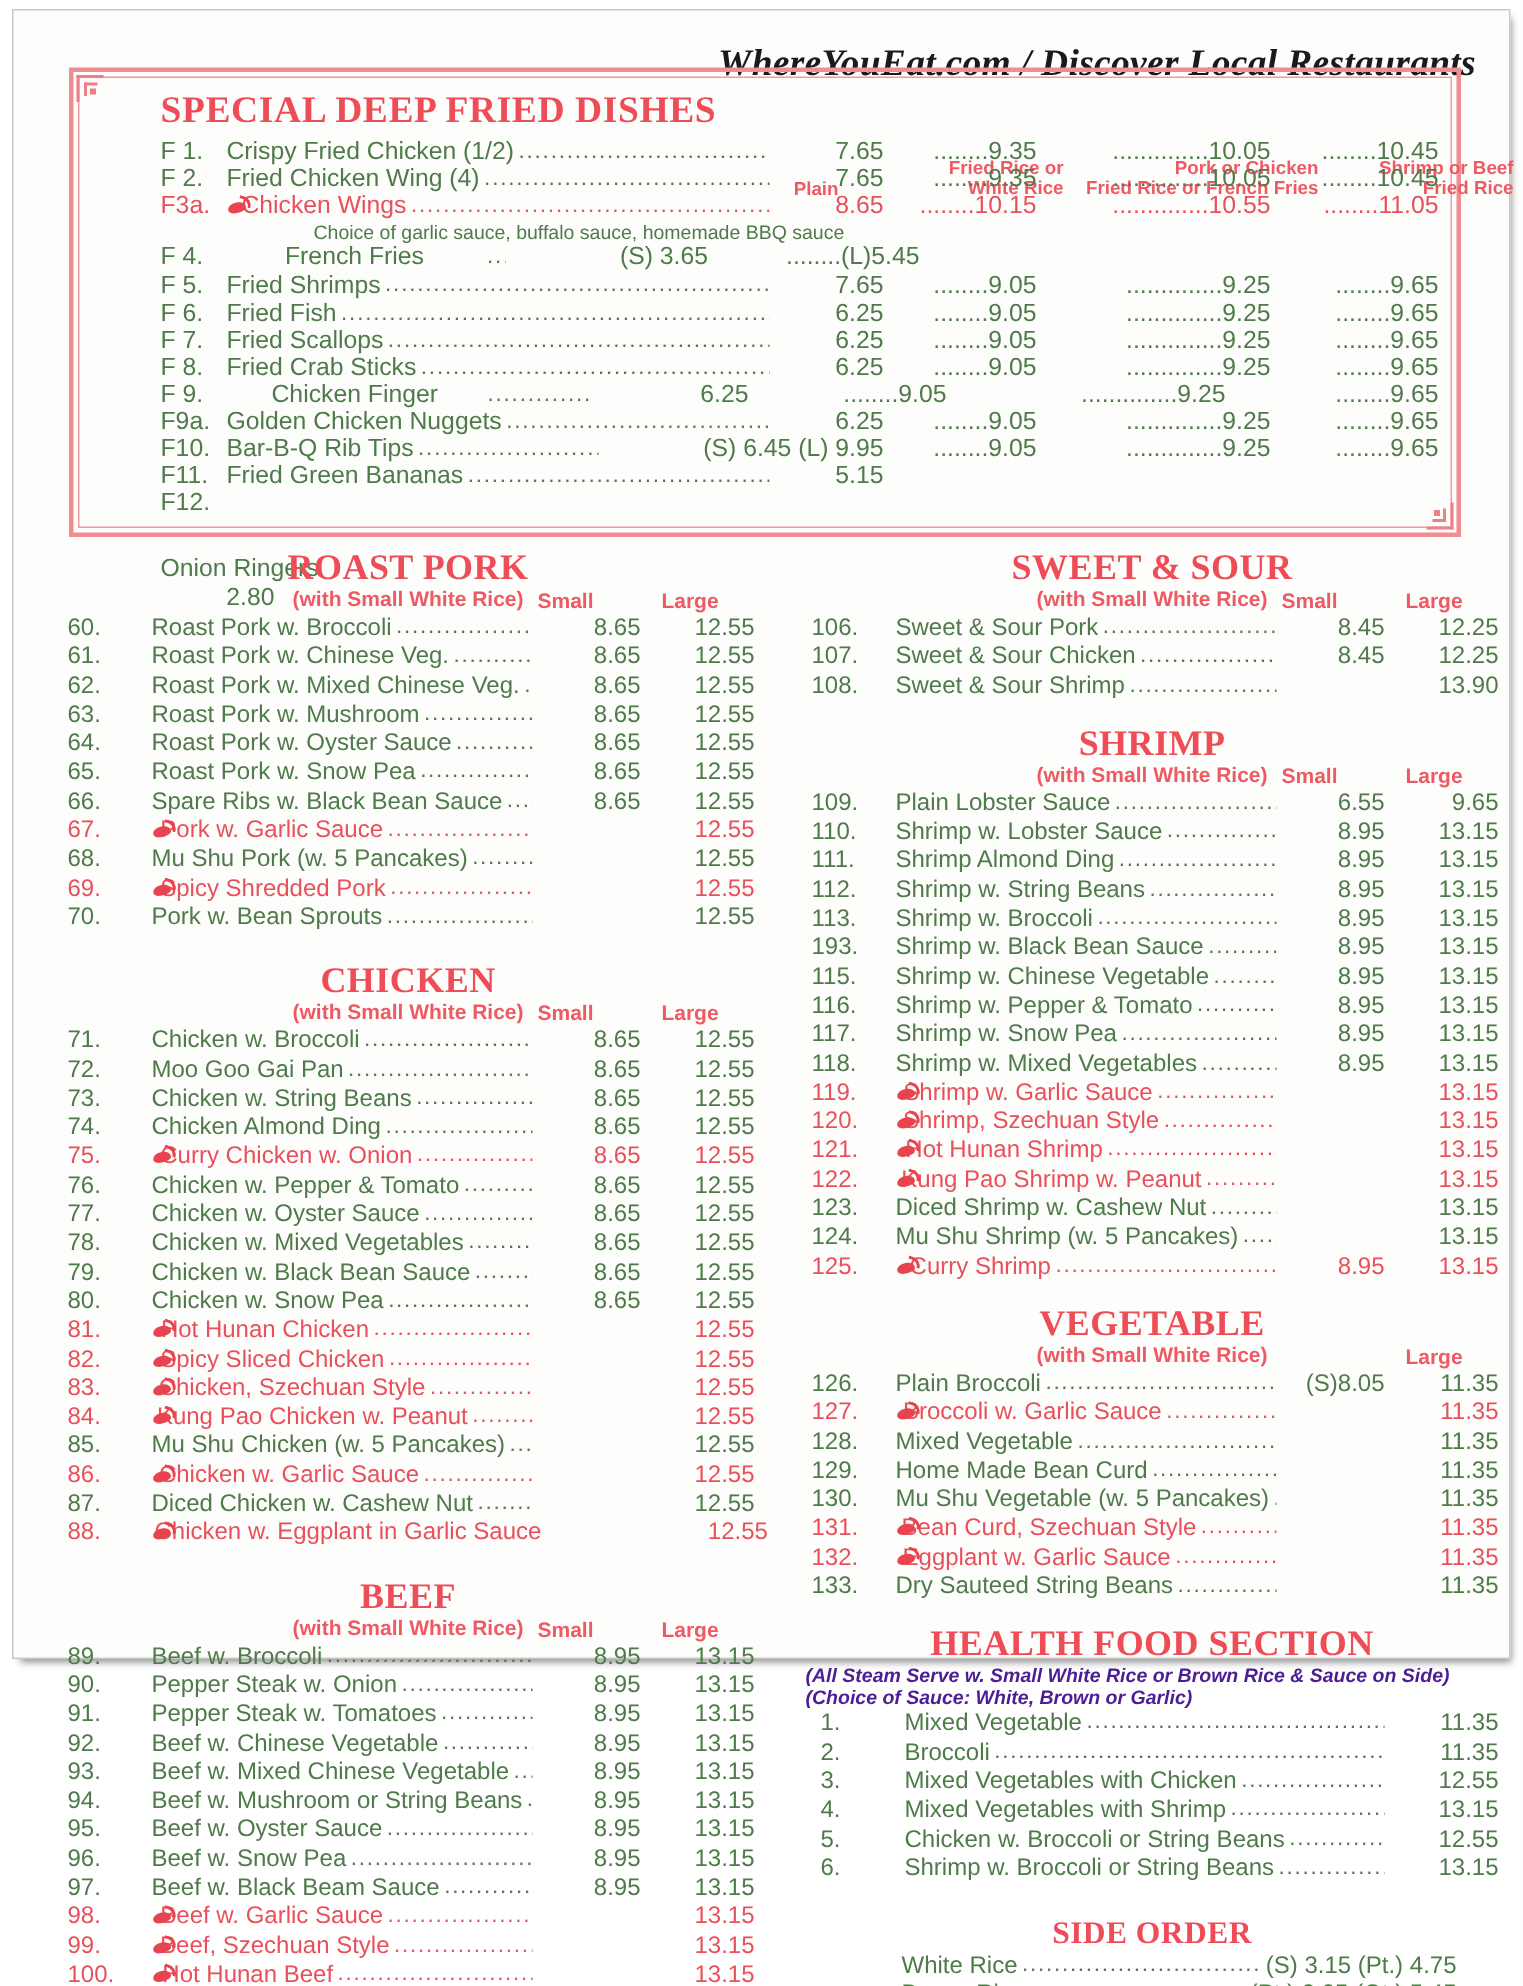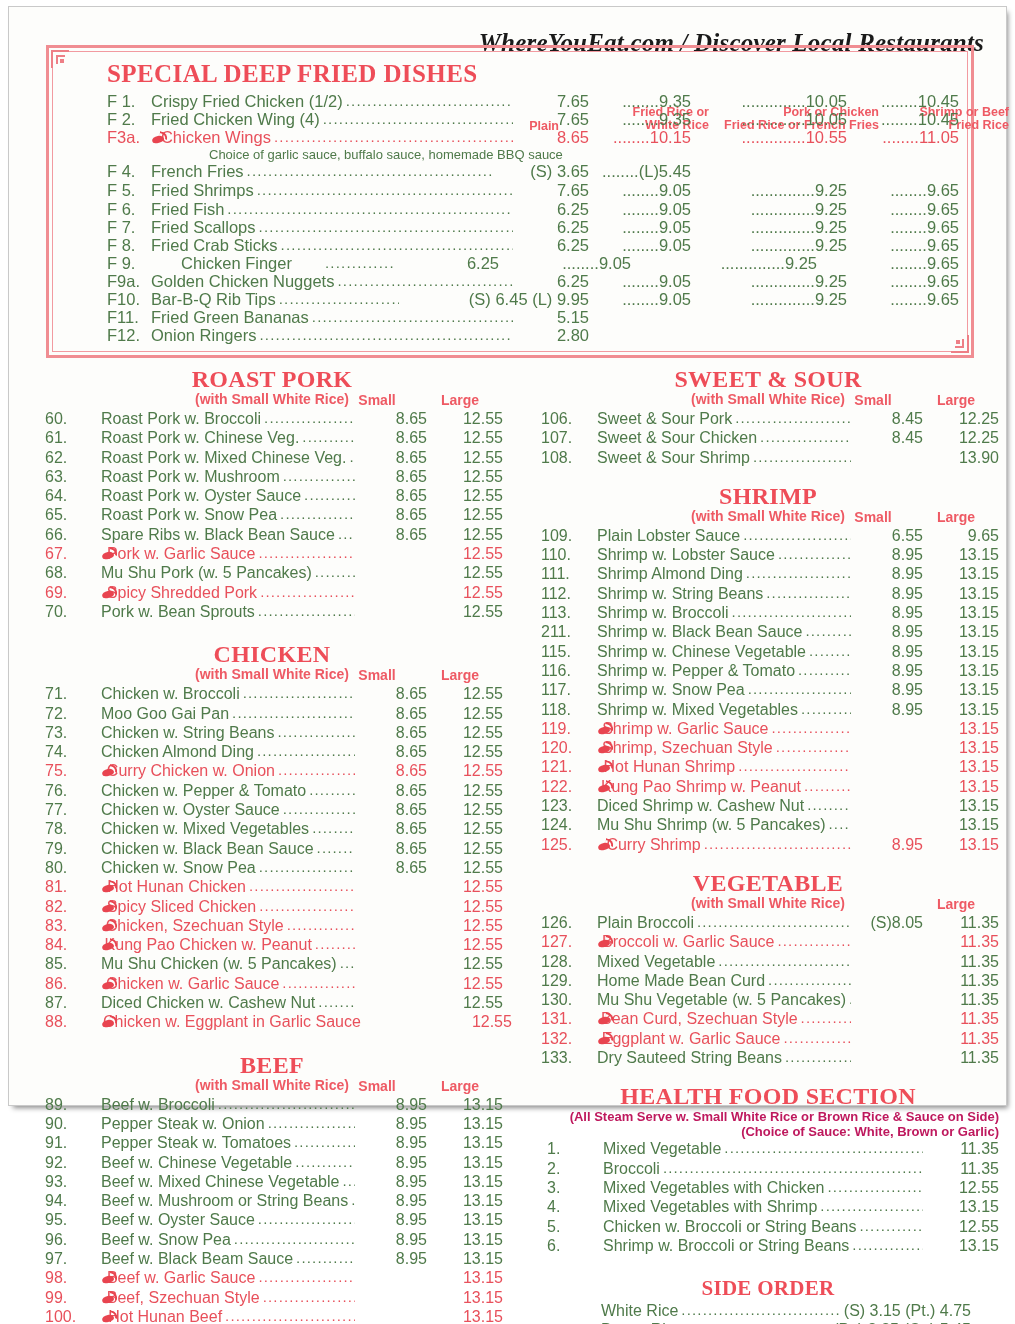--- a/index.html
+++ b/index.html
@@ -114,22 +114,22 @@
   .sect-title.small{ font-size:21px; }
   .sub-row{
     position:relative; height:16px; margin-bottom:1px;
   }
   .sub-rice{
     position:absolute; left:0; right:0; text-align:center;
     font-size:14px; font-weight:bold; color:#ee5a64;
     line-height:15px;
   }
   .sub-note2{
-    text-align:right; font-size:13px; font-weight:bold;
-    color:#be185d; line-height:15px;
+    text-align:left; font-size:13px; font-weight:bold;
+    color:#4c1d95; line-height:15px;font-style:italic;
   }
   .hdr-small{
     position:absolute; right:96px; top:0; width:60px; text-align:center;
     font-size:14px; font-weight:bold; color:#ee5a64;
   }
   .hdr-large{
     position:absolute; right:10px; top:0; width:66px; text-align:center;
     font-size:14px; font-weight:bold; color:#ee5a64;
   }
 
@@ -257,21 +257,21 @@
               <span class="body"></span>
             </span>
             <span class="nm">Chicken Wings</span>
             <span class="dots">..........................................................................................</span>
             <span class="p p1">8.65</span>
             <span class="p p2">........10.15</span>
             <span class="p p3">..............10.55</span>
             <span class="p p4">........11.05</span>
           </div>
           <div class="subnote green" style="top: 99px;">Choice of garlic sauce, buffalo sauce, homemade BBQ sauce</div>
-          <div class="frow green" style="top: 114px;">
+          <div class="frow green" style="top: 114px; gap: 39px;">
             <span class="code">F 4.</span>
             <span class="nm">French Fries</span>
             <span class="dots">..........................................................................................</span>
             <span class="p p1" style="width: 96px;">(S) 3.65</span>
             <span class="p p2">........(L)5.45</span>
             <span class="p p3"></span>
             <span class="p p4"></span>
           </div>
           <div class="frow green" style="top: 133px;">
             <span class="code">F 5.</span>
@@ -338,21 +338,21 @@
           </div>
           <div class="frow green" style="top: 260px;">
             <span class="code">F11.</span>
             <span class="nm">Fried Green Bananas</span>
             <span class="dots">..........................................................................................</span>
             <span class="p p1">5.15</span>
             <span class="p p2"></span>
             <span class="p p3"></span>
             <span class="p p4"></span>
           </div>
-          <div class="frow green" style="top: 278px;">
+          <div class="frow green" style="top: 278px; flex-direction: column;">
             <span class="code">F12.</span>
             <span class="nm">Onion Ringers</span>
             <span class="dots">..........................................................................................</span>
             <span class="p p1">2.80</span>
             <span class="p p2"></span>
             <span class="p p3"></span>
             <span class="p p4"></span>
           </div>
         </div>
   </div>
@@ -800,21 +800,21 @@
               <span class="lg">13.15</span>
             </div>
             <div class="row green">
               <span class="num">113.</span>
               <span class="nm">Shrimp w. Broccoli</span>
               <span class="dots">............................................................</span>
               <span class="sm">8.95</span>
               <span class="lg">13.15</span>
             </div>
             <div class="row green">
-              <span class="num">211.</span>
+              <span class="num">193.</span>
               <span class="nm">Shrimp w. Black Bean Sauce</span>
               <span class="dots">............................................................</span>
               <span class="sm">8.95</span>
               <span class="lg">13.15</span>
             </div>
             <div class="row green">
               <span class="num">115.</span>
               <span class="nm">Shrimp w. Chinese Vegetable</span>
               <span class="dots">............................................................</span>
               <span class="sm">8.95</span>

